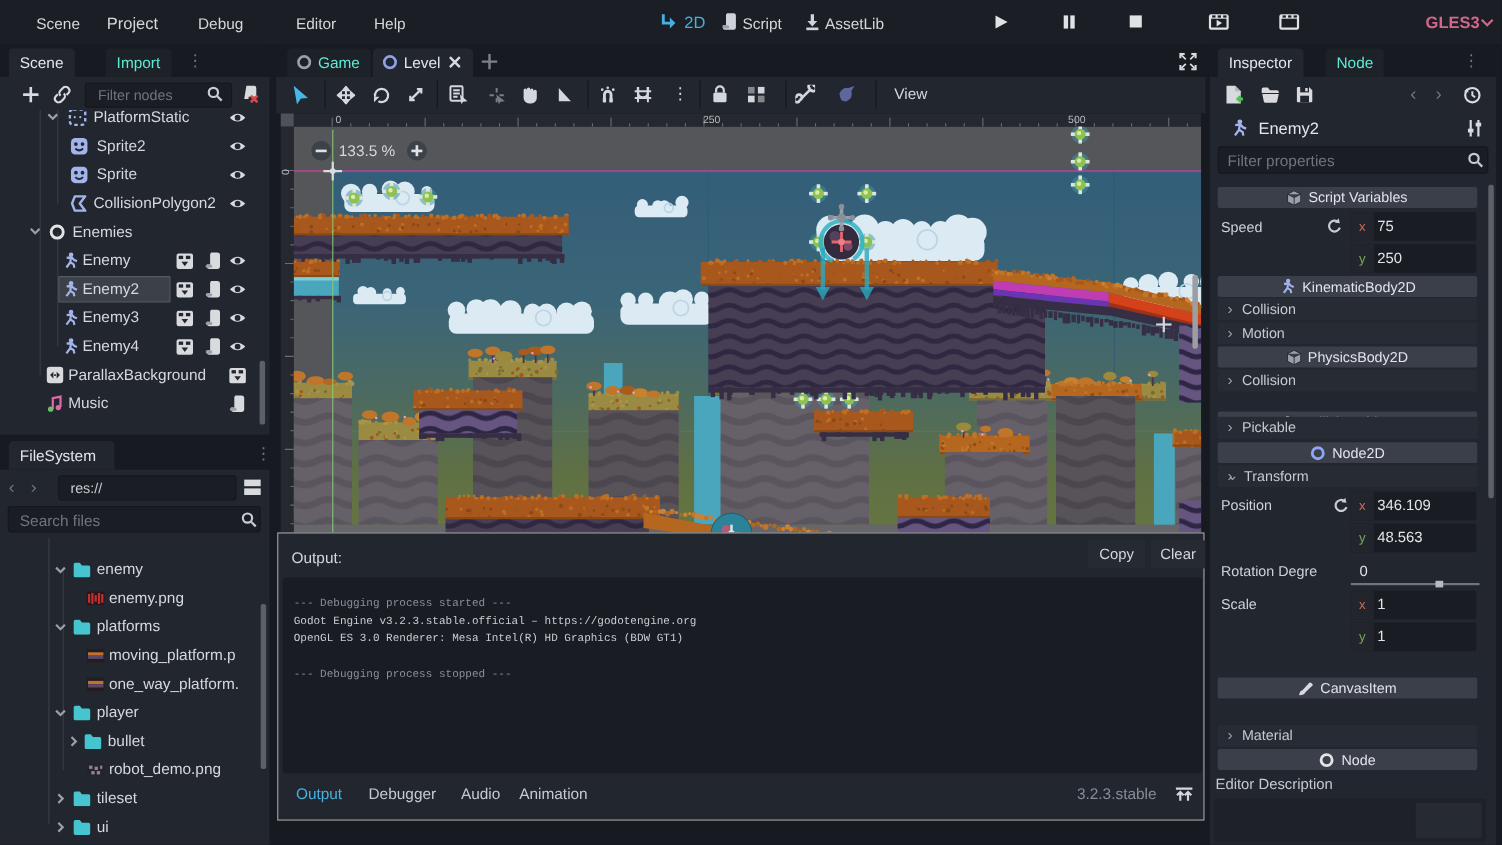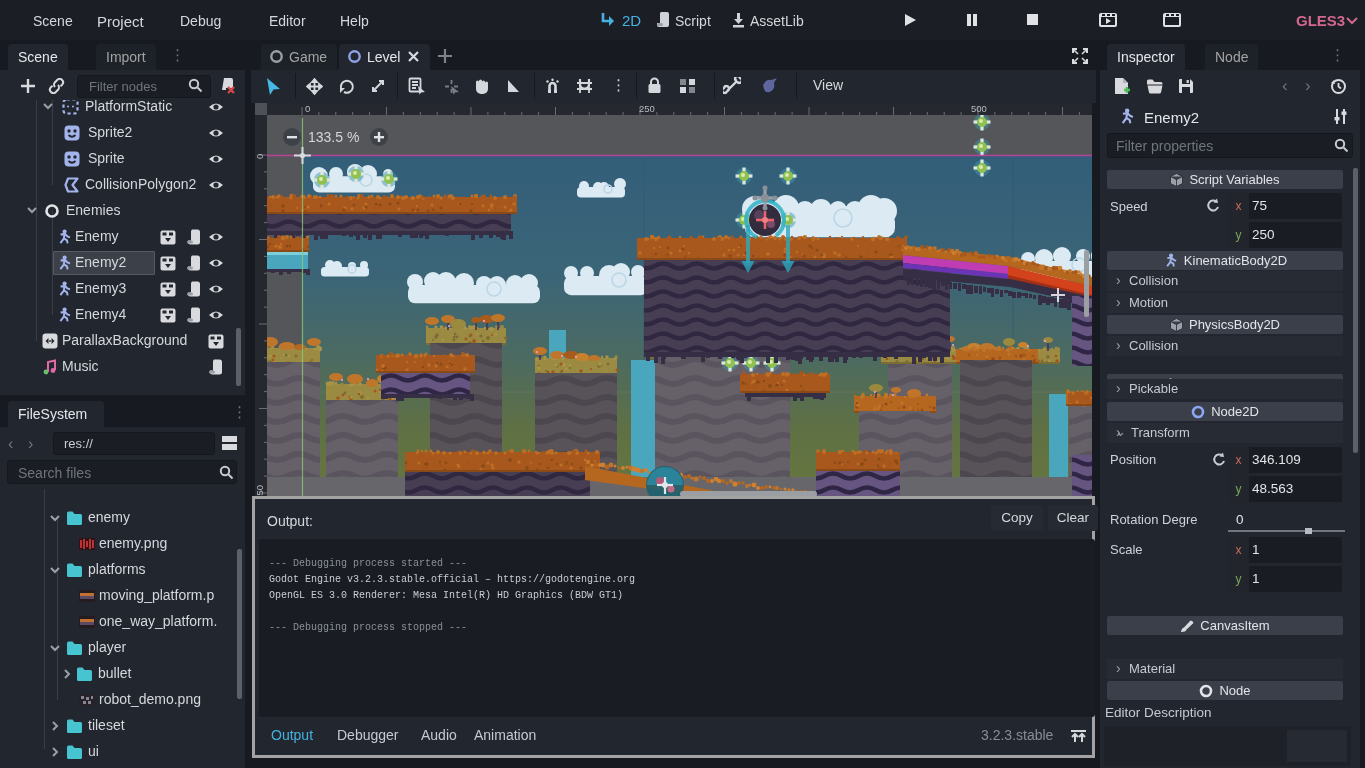--- a/index.html
+++ b/index.html
@@ -1,21 +1,21 @@
 <!DOCTYPE html>
 <html><head><meta charset="utf-8"><style>
 *{margin:0;padding:0;box-sizing:border-box}
 html,body{width:1365px;height:768px;overflow:hidden;background:#171a20;font-family:"Liberation Sans",sans-serif;color:#d4d7db;font-size:13px}
 .abs{position:absolute}
 .panel{background:#22262e}
 .well{background:#1a1d23;border:1px solid #14171c;border-radius:3px}
 .dim{color:#6f757e}
 .tab{position:absolute;top:0;height:26px;line-height:26px;padding:0 10px;border-radius:4px 4px 0 0;font-size:14px}
 .tab.on{background:#22262e;color:#e4e6ea}
-.tab.off{background:#1d2128;color:#a3a3a3}
+.tab.off{background:#1d2128;color:#5eead4}
 .cat{position:absolute;left:7px;right:17px;height:19px;background:#3a3f4a;border-radius:2px;text-align:center;line-height:19px;color:#e2e4e8;font-size:13px}
 .grp{position:absolute;left:7px;right:17px;height:20px;background:#272c34;color:#c6cad0;font-size:13px;line-height:20px;padding-left:22px}
 .grp:before{content:"›";position:absolute;left:9px;top:-1px;color:#9aa0a8;font-size:14px}
 .prow{position:absolute;font-size:13px;color:#ced2d8}
 .xl{color:#cd6a5a;font-size:12px}.yl{color:#7ba85a;font-size:12px}
 .mono{font-family:"Liberation Mono",monospace}
 svg{display:block}
 </style></head>
 <body>
 
@@ -2261,21 +2261,21 @@
 <text x="8" y="56" font-size="9.5" fill="#b8bcc2" transform="rotate(-90 8 56)" text-anchor="start" font-family="Liberation Sans">0</text>
 <text x="8" y="382" font-size="9.5" fill="#b8bcc2" transform="rotate(-90 8 382)" text-anchor="end" font-family="Liberation Sans">250</text>
 <circle cx="37" cy="34" r="9" fill="#3d4148"></circle>
       <rect x="32" y="33" width="10" height="2.4" fill="#e0e2e6"></rect>
 <text x="53" y="39" font-size="14" fill="#d4d7db" font-family="Liberation Sans">133.5 %</text>
 <circle cx="124" cy="34" r="9" fill="#3d4148"></circle>
       <rect x="119" y="33" width="10" height="2.4" fill="#e0e2e6"></rect>
       <rect x="122.8" y="29" width="2.4" height="10" fill="#e0e2e6"></rect>
 </svg>
 
- <div class="panel abs" style="left:1px;top:456px;width:843px;height:262px;border:3px solid #a3a3a3">
+ <div class="panel abs" style="left:1px;top:444px;width:843px;height:262px;border:1px solid #a3a3a3">
   <div class="abs" style="left:12px;top:14px;font-size:14px;color:#d4d7db">Output:</div>
   <div class="abs" style="left:736px;top:6px;width:52px;height:26px;background:#262b33;border-radius:3px;text-align:center;line-height:26px;font-size:13.5px;color:#d4d7db">Copy</div>
   <div class="abs" style="left:793px;top:6px;width:50px;height:26px;background:#262b33;border-radius:3px;text-align:center;line-height:26px;font-size:13.5px;color:#d4d7db">Clear</div>
   <div class="abs mono" style="left:4px;top:40px;width:836px;height:178px;background:#191c22;border-radius:3px;font-size:10px;line-height:16px;padding:17px 10px 9px;color:#c9cdd3">
 <span style="color:#8a9098">--- Debugging process started ---</span><br>Godot Engine v3.2.3.stable.official – https://godotengine.org<br>OpenGL ES 3.0 Renderer: Mesa Intel(R) HD Graphics (BDW GT1)<br><br><span style="color:#8a9098">--- Debugging process stopped ---</span></div>
   <div class="abs" style="left:16px;top:228px;font-size:14px;color:#46b1e0">Output</div>
   <div class="abs" style="left:82px;top:228px;font-size:14px;color:#c6cad0">Debugger</div>
   <div class="abs" style="left:166px;top:228px;font-size:14px;color:#c6cad0">Audio</div>
   <div class="abs" style="left:219px;top:228px;font-size:14px;color:#c6cad0">Animation</div>
   <div class="abs" style="left:726px;top:228px;font-size:14px;color:#878d96">3.2.3.stable</div>

